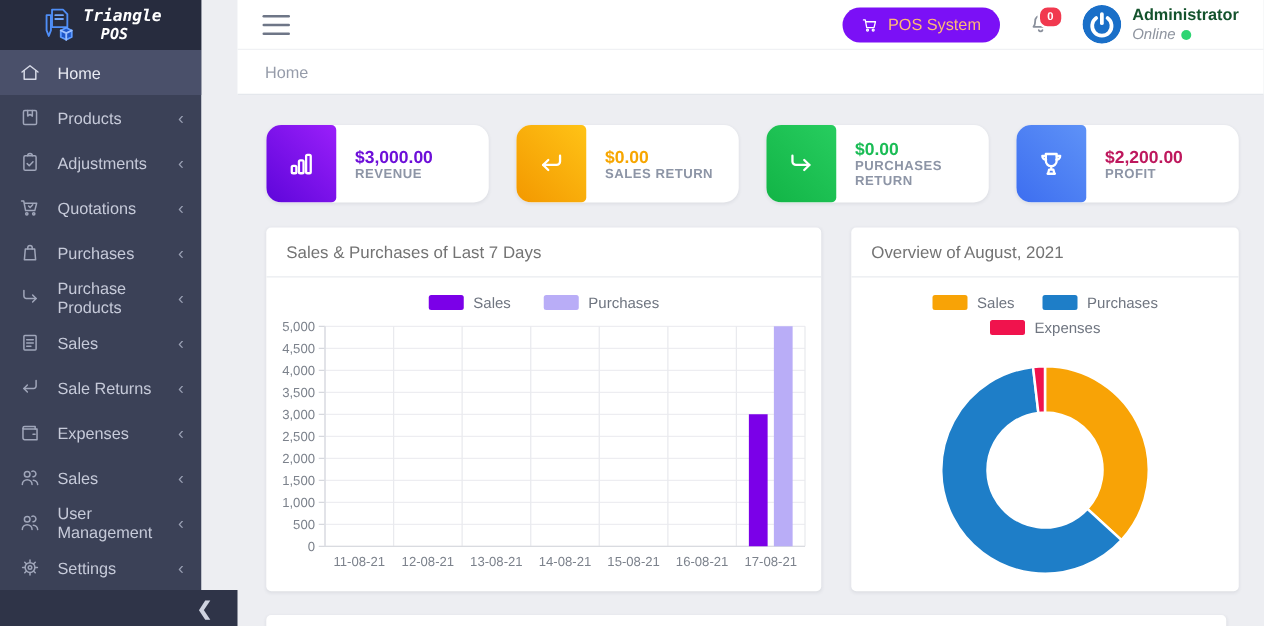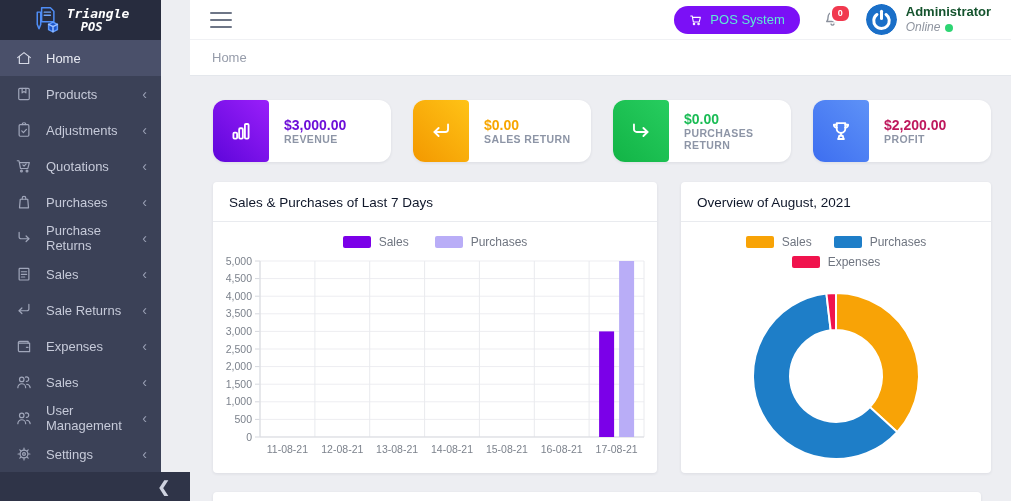--- a/index.html
+++ b/index.html
@@ -21,21 +21,21 @@
   .menu-item .mi-label{flex:1;}
   .menu-item .mi-chevron{color:#9aa0b4;font-size:14px;line-height:1;}
   .collapse-bar{position:absolute;left:0;bottom:0;width:190px;height:29px;background:#2f3448;display:flex;align-items:center;justify-content:flex-end;padding-right:20px;box-sizing:border-box;cursor:pointer;}
   .collapse-chevron{color:#cfd3e0;font-size:15px;font-weight:bold;}
 
   
   .topbar{position:absolute;left:190px;top:0;width:821px;height:40px;background:#fff;display:flex;align-items:center;padding:0 20px;box-sizing:border-box;border-bottom:1px solid #f0f1f4;z-index:4;}
   .hamburger{width:22px;height:16px;display:flex;flex-direction:column;justify-content:space-between;cursor:pointer;}
   .hamburger span{display:block;height:2px;background:#6e7687;border-radius:1px;}
   .topbar-right{margin-left:auto;display:flex;align-items:center;gap:22px;}
-  .pos-btn{display:flex;align-items:center;gap:7px;background:#7b10f6;color:#5eead4;border:none;height:28px;padding:0 15px;border-radius:15px;font-size:13px;font-family:"Liberation Sans",sans-serif;cursor:pointer;justify-content:center;}
+  .pos-btn{display:flex;align-items:center;gap:7px;background:#7b10f6;color:#fdba74;border:none;height:28px;padding:0 15px;border-radius:15px;font-size:13px;font-family:"Liberation Sans",sans-serif;cursor:pointer;justify-content:center;}
   .pos-btn svg{width:14px;height:14px;stroke:#fff;fill:none;stroke-width:1.8;stroke-linecap:round;stroke-linejoin:round;}
   .bell-wrap{position:relative;width:22px;height:24px;cursor:pointer;}
   .bell-wrap svg{width:21px;height:22px;stroke:#8a909c;fill:none;stroke-width:1.6;stroke-linecap:round;stroke-linejoin:round;}
   .bell-badge{position:absolute;top:-4px;right:-7px;min-width:15px;height:15px;background:#f1394f;color:#fff;font-size:9px;font-weight:bold;border-radius:8px;display:flex;align-items:center;justify-content:center;border:2px solid #fff;box-sizing:content-box;padding:0 1px;}
   .user-wrap{display:flex;align-items:center;gap:9px;cursor:pointer;}
   .avatar{width:31px;height:31px;border-radius:50%;flex:none;}
   .user-text{display:flex;flex-direction:column;line-height:1.25;}
   .user-name{font-size:13px;font-weight:bold;color:#14532d;}
   .user-status{font-size:12px;font-style:italic;color:#8e949f;display:flex;align-items:center;gap:5px;}
   .online-dot{width:8px;height:8px;border-radius:50%;background:#2ed573;display:inline-block;}
@@ -52,21 +52,21 @@
   .stat-icon{width:56px;height:62px;flex:none;display:flex;align-items:center;justify-content:center;border-radius:4px;}
   .stat-icon svg{width:26px;height:26px;stroke:#fff;fill:none;stroke-width:1.7;stroke-linecap:round;stroke-linejoin:round;}
   .stat-body{display:flex;flex-direction:column;justify-content:center;padding-left:15px;}
   .stat-value{font-size:14px;font-weight:bold;}
   .stat-label{font-size:10.5px;font-weight:bold;color:#8d95a6;letter-spacing:.4px;margin-top:0;}
 
   .panel{position:absolute;background:#fff;border-radius:4px;box-shadow:0 1px 3px rgba(40,50,80,.09);overflow:hidden;}
   .panel-bar{left:23px;top:106px;width:444px;height:291px;}
   .panel-donut{left:491px;top:106px;width:310px;height:291px;}
   .panel-header{padding:11px 16px 10px;border-bottom:1px solid #e9ebef;}
-  .panel-title{font-size:13.5px;color:#0f172a;}
+  .panel-title{font-size:13.5px;color:#737373;}
   .legend{display:flex;flex-wrap:wrap;justify-content:center;gap:6px 26px;margin-top:13px;padding:0 20px;}
   .legend-item{display:flex;align-items:center;gap:8px;cursor:pointer;}
   .legend-swatch{width:28px;height:12px;border-radius:2px;}
   .legend-label{font-size:12px;color:#6f7580;}
   #bar-svg{display:block;margin:4px auto 0;}
   #donut-svg{display:block;margin:8px auto 0;}
 
   .partial-card{position:absolute;left:23px;top:416px;width:768px;height:30px;background:#fff;border-radius:4px 4px 0 0;box-shadow:0 1px 3px rgba(40,50,80,.09);}
 </style>
 </head>
@@ -129,21 +129,21 @@
               <path d="M9.6 8.3 V7 a2.4 2.4 0 0 1 4.8 0 V8.3"></path>
             </svg></span>
     <span class="mi-label">Purchases</span>
     <span class="mi-chevron">‹</span>
         </div>
         <div class="menu-item">
           <span class="mi-icon"><svg class="" viewBox="0 0 24 24">
               <path d="M5.5 4.5 v6 a2.5 2.5 0 0 0 2.5 2.5 h10.5"></path>
               <path d="M14.8 9.3 L18.5 13 L14.8 16.7"></path>
             </svg></span>
-    <span class="mi-label">Purchase Returns</span>
+    <span class="mi-label">Purchase Products</span>
     <span class="mi-chevron">‹</span>
         </div>
         <div class="menu-item">
           <span class="mi-icon"><svg class="" viewBox="0 0 24 24">
               <rect x="5.5" y="4.5" width="13" height="15.5" rx="1"></rect>
               <path d="M8.5 9 h7 M8.5 12.5 h7 M8.5 16 h4.5"></path>
             </svg></span>
     <span class="mi-label">Sales</span>
     <span class="mi-chevron">‹</span>
         </div>

